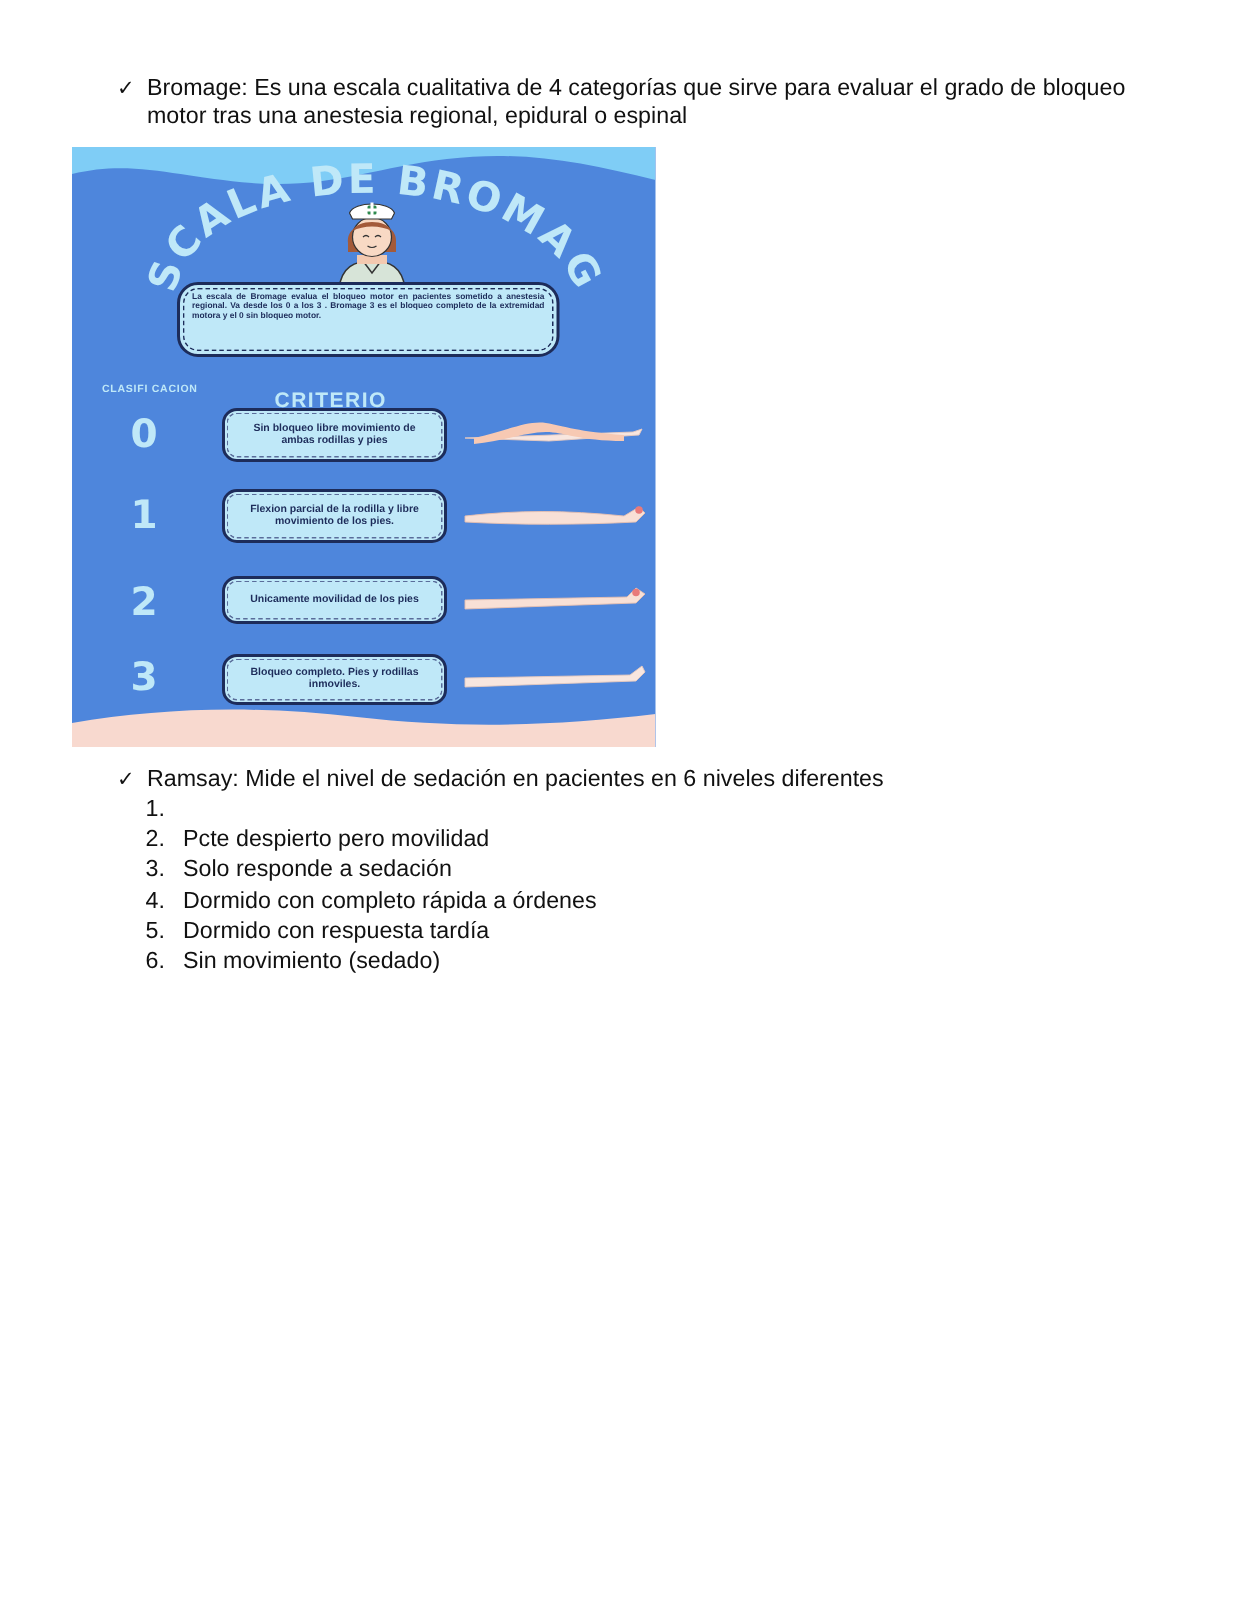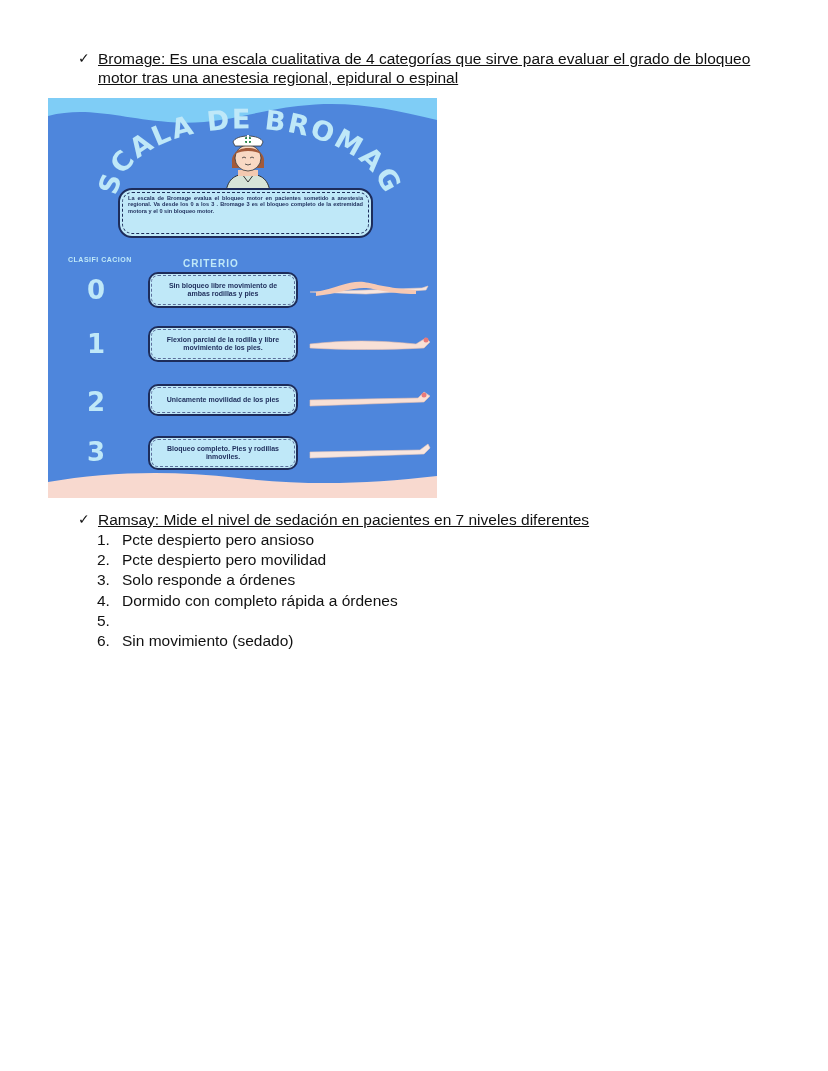--- a/index.html
+++ b/index.html
@@ -1,41 +1,41 @@
 <!DOCTYPE html>
 <html><head>
   <meta charset="utf-8">
   <style>
     html, body { margin: 0; padding: 0; background: #ffffff; }
     body { width: 828px; height: 1071px; position: relative; overflow: hidden;
            font-family: "Liberation Sans", sans-serif; color: #111; }
     .bullet { position: absolute; left: 78px; font-size: 15.5px; line-height: 19px; }
     .bullet .check { position: absolute; left: 0; top: 0; width: 16px; font-size: 14px; }
-    .bullet .text { display: block; padding-left: 20px; text-decoration: underline; }
+    .bullet .text { display: block; padding-left: 20px; }
     #bromage-bullet { top: 49px; width: 680px; }
     #ramsay-bullet { top: 510px; width: 600px; }
     .olist { position: absolute; left: 97px; top: 530px; margin: 0; padding: 0; list-style: none;
              font-size: 15.5px; line-height: 20.2px; }
     .olist li { display: flex; }
     .olist .num { width: 25px; }
 
     
     #infographic { position: absolute; left: 48px; top: 98px; width: 389px; height: 400px;
                    background: #4e86dc; overflow: hidden; }
     .wave-top { position: absolute; left: 0; top: 0; width: 389px; height: 40px; }
     .wave-bottom { position: absolute; left: 0; bottom: 0; width: 389px; height: 28px; }
     .arc-title { position: absolute; left: 0; top: 0; width: 389px; height: 110px; }
     .nurse { position: absolute; left: 168px; top: 32px; width: 64px; height: 62px; }
     .intro-box { position: absolute; left: 70px; top: 90px; width: 255px; height: 50px;
                  background: #bfe8f8; border: 2px solid #1d2c5a; border-radius: 14px;
                  box-sizing: border-box; padding: 5px 8px; outline: 1px dashed #1d2c5a; outline-offset: -5px;
                  font-size: 5.6px; font-weight: bold; color: #1d2c5a; line-height: 6.4px; text-align: justify; }
     .col-head { position: absolute; color: #bfe8f8; font-weight: bold; font-family: Liberation Sans, sans-serif; }
     #col-clasif { left: 20px; top: 158px; font-size: 7px; line-height: 7.5px; letter-spacing: 0.5px; }
-    #col-criterio { left: 135px; top: 160px; font-size: 10px; letter-spacing: 1px; }
+    #col-criterio { left: 135px; top: 160px; font-size: 14px; letter-spacing: 1px; }
     .row-num { position: absolute; left: 28px; width: 40px; text-align: center; color: #bfe8f8;
                font-family: "DejaVu Sans", sans-serif; font-weight: bold; font-size: 26px; line-height: 28px; }
     .crit-box { position: absolute; left: 100px; width: 150px; background: #bfe8f8;
                 border: 2px solid #1d2c5a; border-radius: 10px; box-sizing: border-box;
                 outline: 1px dashed #5a6d9a; outline-offset: -4px;
                 display: flex; align-items: center; justify-content: center; text-align: center;
                 font-size: 7px; font-weight: bold; color: #1d2c5a; line-height: 8px; padding: 3px 14px; }
     .leg { position: absolute; left: 258px; width: 125px; height: 26px; }
   </style>
 </head>
@@ -107,40 +107,40 @@
     <path d="M4,12 L114,10 L122,4 L124,8 L118,14 L4,18 Z" fill="#f8e6df" stroke="#e8c9bd" stroke-width="0.6"></path>
   </svg>
 
   <svg class="wave-bottom" viewBox="0 0 389 28" preserveAspectRatio="none">
     <path d="M0,12 C60,2 120,0 190,8 C260,16 320,14 389,6 L389,28 L0,28 Z" fill="#f8d9cf"></path>
   </svg>
 </div>
 
 <div id="ramsay-bullet" class="bullet">
   <span class="check">✓</span>
-  <span class="text">Ramsay: Mide el nivel de sedación en pacientes en 7 niveles diferentes</span>
+  <span class="text">Ramsay: Mide el nivel de sedación en pacientes en 6 niveles diferentes</span>
 </div>
 
 <ol class="olist">
   <li>
       <span class="num">1.</span>
-      <span>Pcte despierto pero ansioso</span>
     </li>
   <li>
       <span class="num">2.</span>
       <span>Pcte despierto pero movilidad</span>
     </li>
   <li>
       <span class="num">3.</span>
-      <span>Solo responde a órdenes</span>
+      <span>Solo responde a sedación</span>
     </li>
   <li>
       <span class="num">4.</span>
       <span>Dormido con completo rápida a órdenes</span>
     </li>
   <li>
       <span class="num">5.</span>
+      <span>Dormido con respuesta tardía</span>
     </li>
   <li>
       <span class="num">6.</span>
       <span>Sin movimiento (sedado)</span>
     </li>
 </ol>
 
 </body></html>

